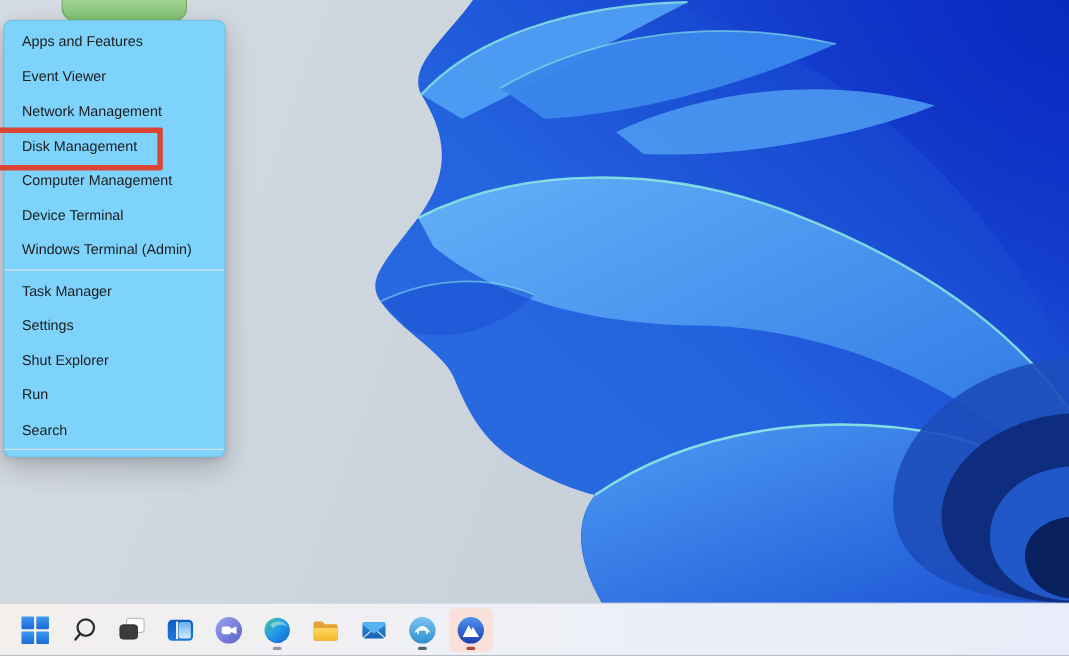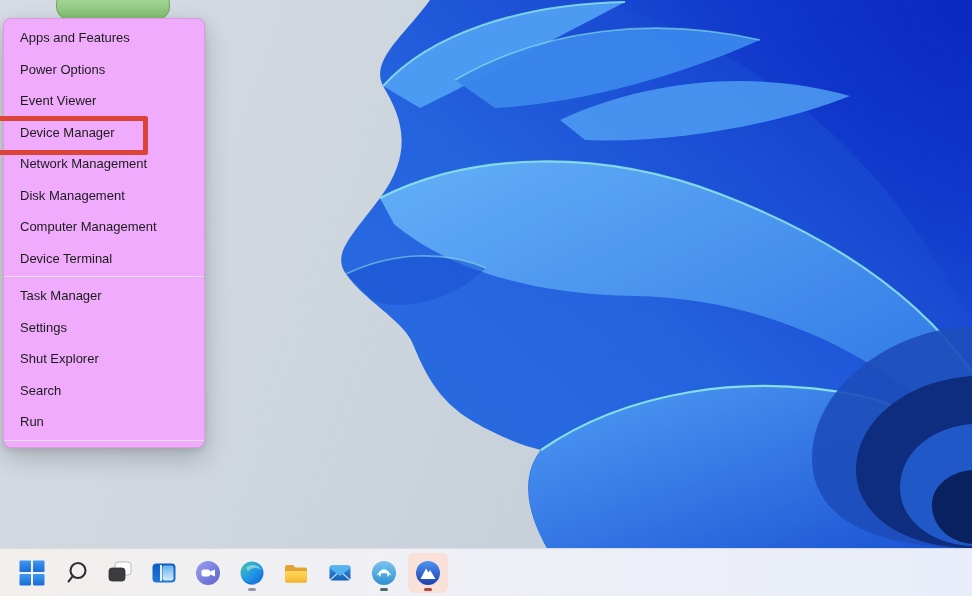--- a/index.html
+++ b/index.html
@@ -11,21 +11,21 @@
   .wallpaper{position:absolute;left:0;top:0;width:972px;height:548px;z-index:1;}
   
   .green-pill{
     position:absolute;left:56px;top:-10px;width:112px;height:28px;z-index:2;
     border-radius:13px;background:linear-gradient(180deg,#b6dda8,#7dbf6d);
     border:1px solid #6aa85c;
   }
   
   .menu-panel{
     position:absolute;left:3px;top:18px;width:202px;z-index:4;
-    background:#f0abfc;border:1px solid rgba(0,0,0,.09);border-radius:8px;
+    background:#7dd3fc;border:1px solid rgba(0,0,0,.09);border-radius:8px;
     box-shadow:0 10px 26px rgba(0,0,0,.20), 0 2px 6px rgba(0,0,0,.10);
     padding:3px 0;box-sizing:border-box;
   }
   .menu-item{
     height:31.5px;display:flex;align-items:center;
     padding:0 14px 0 16px;font-size:13px;color:#1b1b1b;cursor:default;
     white-space:nowrap;
   }
   .menu-item .chevron{margin-left:auto;color:#3c3c3c;font-size:15px;line-height:1;padding-right:2px;}
   .menu-separator{height:3px;border-top:1px solid #e1e1e4;margin:2px 0 0 0;}
@@ -115,34 +115,26 @@
 
   <div class="green-pill"></div>
 
   <div class="menu-panel">
 
       <div class="menu-item">
         <span class="item-label">Apps and Features</span>
 
       </div>
 
-      <div class="menu-item">
-        <span class="item-label">Power Options</span>
-
-      </div>
 
       <div class="menu-item">
         <span class="item-label">Event Viewer</span>
 
       </div>
 
-      <div class="menu-item">
-        <span class="item-label">Device Manager</span>
-
-      </div>
 
       <div class="menu-item">
         <span class="item-label">Network Management</span>
 
       </div>
 
       <div class="menu-item">
         <span class="item-label">Disk Management</span>
 
       </div>
@@ -150,43 +142,47 @@
       <div class="menu-item">
         <span class="item-label">Computer Management</span>
 
       </div>
 
       <div class="menu-item">
         <span class="item-label">Device Terminal</span>
 
       </div>
 
+      <div class="menu-item">
+        <span class="item-label">Windows Terminal (Admin)</span>
+
+      </div>
     <div class="menu-separator"></div>
       <div class="menu-item">
         <span class="item-label">Task Manager</span>
 
       </div>
 
       <div class="menu-item">
         <span class="item-label">Settings</span>
 
       </div>
 
       <div class="menu-item">
         <span class="item-label">Shut Explorer</span>
 
       </div>
 
       <div class="menu-item">
+        <span class="item-label">Run</span>
+
+      </div>
+
+      <div class="menu-item">
         <span class="item-label">Search</span>
-
-      </div>
-
-      <div class="menu-item">
-        <span class="item-label">Run</span>
 
       </div>
     <div class="menu-separator"></div>
 
     </div>
 
   <div class="annotation-box" style="border-color: rgb(220, 68, 55);"></div>
 
   <div class="taskbar">
 

